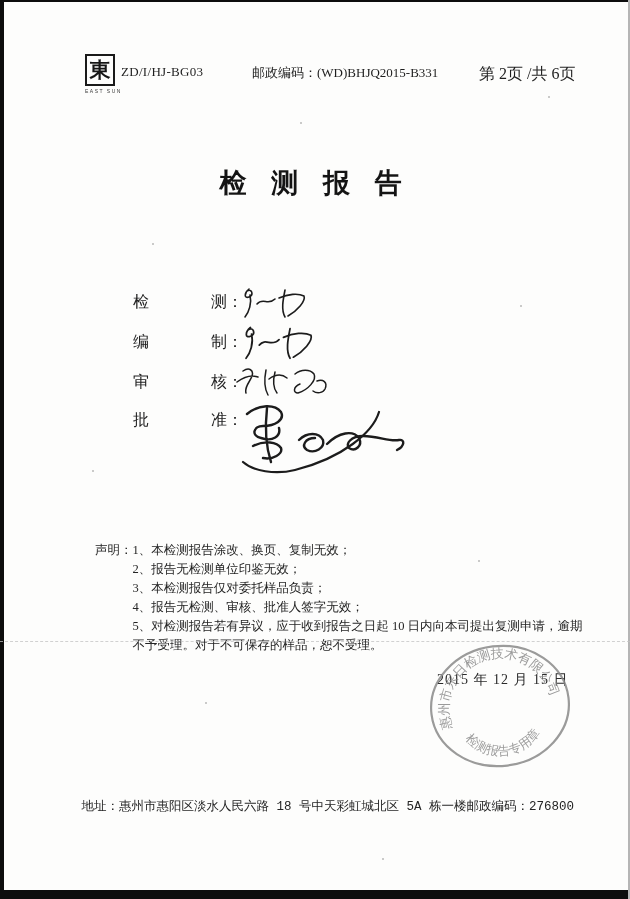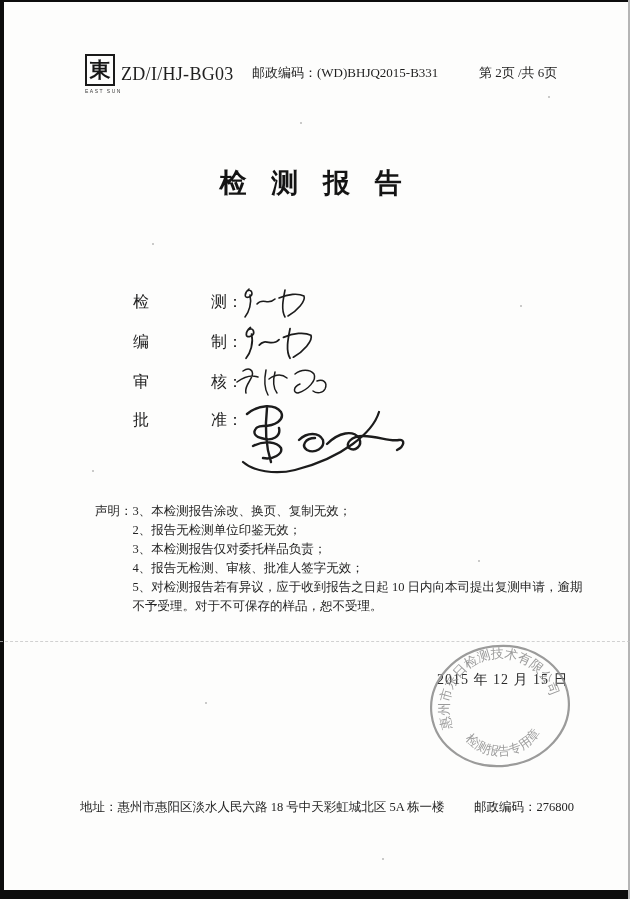--- a/index.html
+++ b/index.html
@@ -20,59 +20,59 @@
 
   
   .logo{position:absolute;left:85px;top:54px;width:44px;text-align:left;}
   .logo-box{
     width:26px;height:28px;border:2px solid #1a1a1a;
     display:flex;align-items:center;justify-content:center;
     font-size:21px;font-weight:700;line-height:1;color:#161616;
   }
   .logo-sub{font-size:5px;letter-spacing:1.5px;color:#3a3a3a;margin-top:2px;white-space:nowrap;
     font-family:"Liberation Sans","DejaVu Sans",sans-serif;}
-  .doc-code{position:absolute;left:121px;top:64px;font-size:18px;letter-spacing:.3px;}
+  .doc-code{position:absolute;left:121px;top:64px;font-size:13px;letter-spacing:.3px;}
   .commission{position:absolute;left:252px;top:64px;font-size:13px;}
-  .page-info{position:absolute;left:479px;top:64px;font-size:13px;text-align:right;}
+  .page-info{position:absolute;left:479px;top:64px;font-size:16px;text-align:right;}
 
   
   .title{
     position:absolute;left:0;top:165px;width:100%;margin:0;
     text-align:center;font-size:27px;font-weight:700;
     letter-spacing:9px;color:#141414;
   }
 
   
   .sig-row{position:absolute;left:133px;height:40px;font-size:16px;color:#222;}
   .sig-row .sig-l{position:absolute;left:0;top:0;}
   .sig-row .sig-r{position:absolute;left:78px;top:0;}
   .sig-svg{position:absolute;}
   .sig-svg path{fill:none;stroke:#1c1c1c;stroke-linecap:round;stroke-linejoin:round;}
 
   
-  .statement{position:absolute;left:95px;top:502px;display:flex;
+  .statement{position:absolute;left:95px;top:541px;display:flex;
     font-size:12.5px;line-height:19px;color:#242424;}
   .statement-label{flex:0 0 auto;white-space:nowrap;}
   .statement-items{width:455px;}
   .statement-item{min-height:19px;}
 
   .faint-divider{position:absolute;left:0;top:641px;width:100%;
     border-top:1px dashed #c3c3c3;opacity:.75;}
 
   
   .report-date{position:absolute;left:417px;top:671px;font-size:14px;
     letter-spacing:1px;color:#2a2a2a;z-index:1;margin-left:20px;}
   .stamp{position:absolute;left:426px;top:642px;width:148px;height:128px;
     transform:rotate(-7deg);opacity:.85;z-index:2;}
   .stamp text{fill:#8a8a8a;font-family:"Liberation Serif","DejaVu Serif",serif;}
 
   
   .footer{position:absolute;left:80px;top:797px;width:494px;
     font-size:12.5px;color:#242424;line-height:20px;}
-  .footer-row{display:flex;justify-content:space-between;}
+  .footer-row{display:flex;justify-content:flex-end;font-family:Liberation Mono, monospace;}
   .footer-left,.footer-right{white-space:nowrap;}
 
   
   .speck{position:absolute;background:#b9b9b9;width:2px;height:2px;border-radius:50%;}
 </style>
 </head>
 <body>
 
 <div class="scan-page">
 
@@ -131,21 +131,21 @@
       <path stroke-width="2.4" d="M22,48 C34,42 46,44 50,50 C52,56 42,62 32,60"></path>
       <path stroke-width="2.4" d="M68,42 C76,34 88,34 92,42 C94,50 84,56 76,52 C70,48 74,40 84,40"></path>
       <path stroke-width="2.4" d="M96,46 C108,34 122,32 128,40 C132,48 124,54 118,50 C114,46 120,38 132,38 C148,38 158,44 168,42 C174,41 174,48 166,52"></path>
       <path stroke-width="2.2" d="M148,14 C142,34 112,60 64,72 C44,77 22,73 12,64"></path>
     </svg>
   </div>
 
   <div class="statement">
     <div class="statement-label">声明：</div>
     <div class="statement-items">
-      <div class="statement-item">3、本检测报告涂改、换页、复制无效；</div>
+      <div class="statement-item">1、本检测报告涂改、换页、复制无效；</div>
       <div class="statement-item">2、报告无检测单位印鉴无效；</div>
       <div class="statement-item">3、本检测报告仅对委托样品负责；</div>
       <div class="statement-item">4、报告无检测、审核、批准人签字无效；</div>
       <div class="statement-item">5、对检测报告若有异议，应于收到报告之日起 10 日内向本司提出复测申请，逾期不予受理。对于不可保存的样品，恕不受理。</div>
     </div>
   </div>
 
   <div class="faint-divider"></div>
 
   <div class="report-date">2015 年 12 月 15 日</div>

